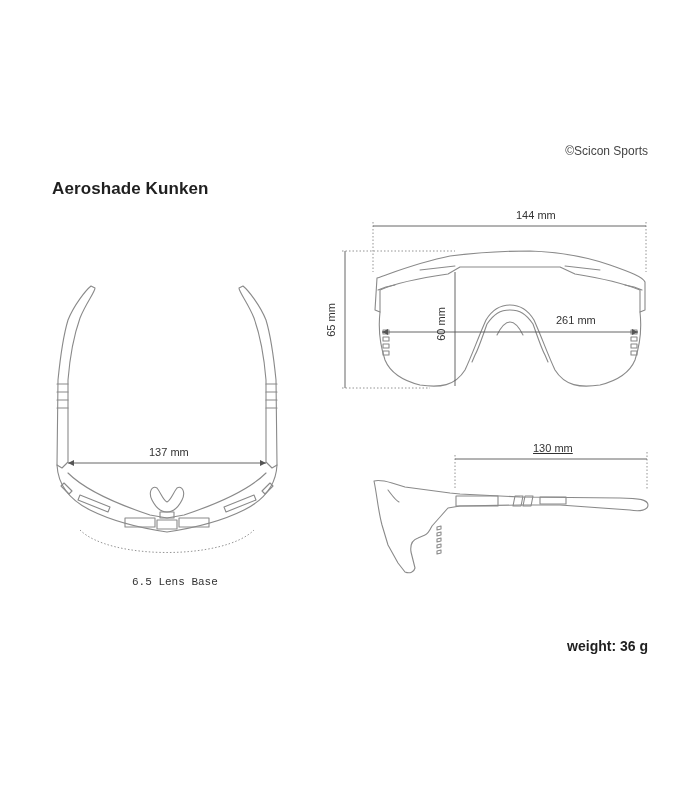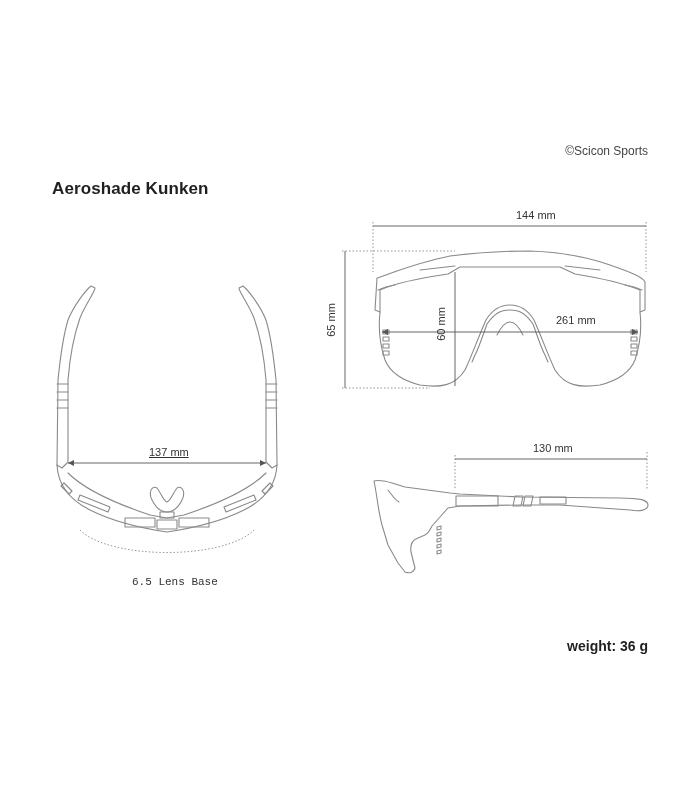--- a/index.html
+++ b/index.html
@@ -82,21 +82,21 @@
     <line class="dl" x1="455" y1="459" x2="647" y2="459"></line>
     <path class="ln" d="M374,481 C378,480 385,481 392,483 L405,487 L450,493 L460,494 L520,497 L620,498 C640,498 648,500 648,505 C648,510 640,512 630,510 L560,505 L520,505 L460,506 L448,508 L440,517 L432,526 C430,530 428,534 425,535 L418,538 C412,540 410,545 411,552 L415,568 C414,572 410,574 405,572 L398,563 L388,545 L382,525 C378,510 377,495 374,481 Z"></path>
     <rect class="ln" x="456" y="496" width="42" height="10"></rect>
     <path class="ln" d="M515,496 l8,0 l-2,10 l-8,0 z M525,496 l8,0 l-2,10 l-8,0 z"></path>
     <rect class="ln" x="540" y="497" width="26" height="7"></rect>
     <path class="ln" d="M437,527 l4,-1 l0,3 l-4,1 z M437,533 l4,-1 l0,3 l-4,1 z M437,539 l4,-1 l0,3 l-4,1 z M437,545 l4,-1 l0,3 l-4,1 z M437,551 l4,-1 l0,3 l-4,1 z"></path>
     <path class="ln" d="M388,490 C392,495 395,500 399,502"></path>
   </g>
 </svg>
 
-<div class="dim" style="left:149px;top:446px;text-decoration:underline;">137 mm</div>
+<div class="dim" style="left:149px;top:446px;">137 mm</div>
 <div class="dim" style="left:132px;top:576px;font-family:Liberation Mono, monospace;">6.5 Lens Base</div>
 <div class="dim" style="left:516px;top:209px;">144 mm</div>
 <div class="dim vdim" style="left:314px;top:314px;">65 mm</div>
 <div class="dim vdim" style="left:424px;top:318px;">60 mm</div>
 <div class="dim" style="left:556px;top:314px;">261 mm</div>
-<div class="dim" style="left:533px;top:442px;">130 mm</div>
+<div class="dim" style="left:533px;top:442px;text-decoration:underline;">130 mm</div>
 
 <div class="weight">weight: 36 g</div>
 
 </body></html>

